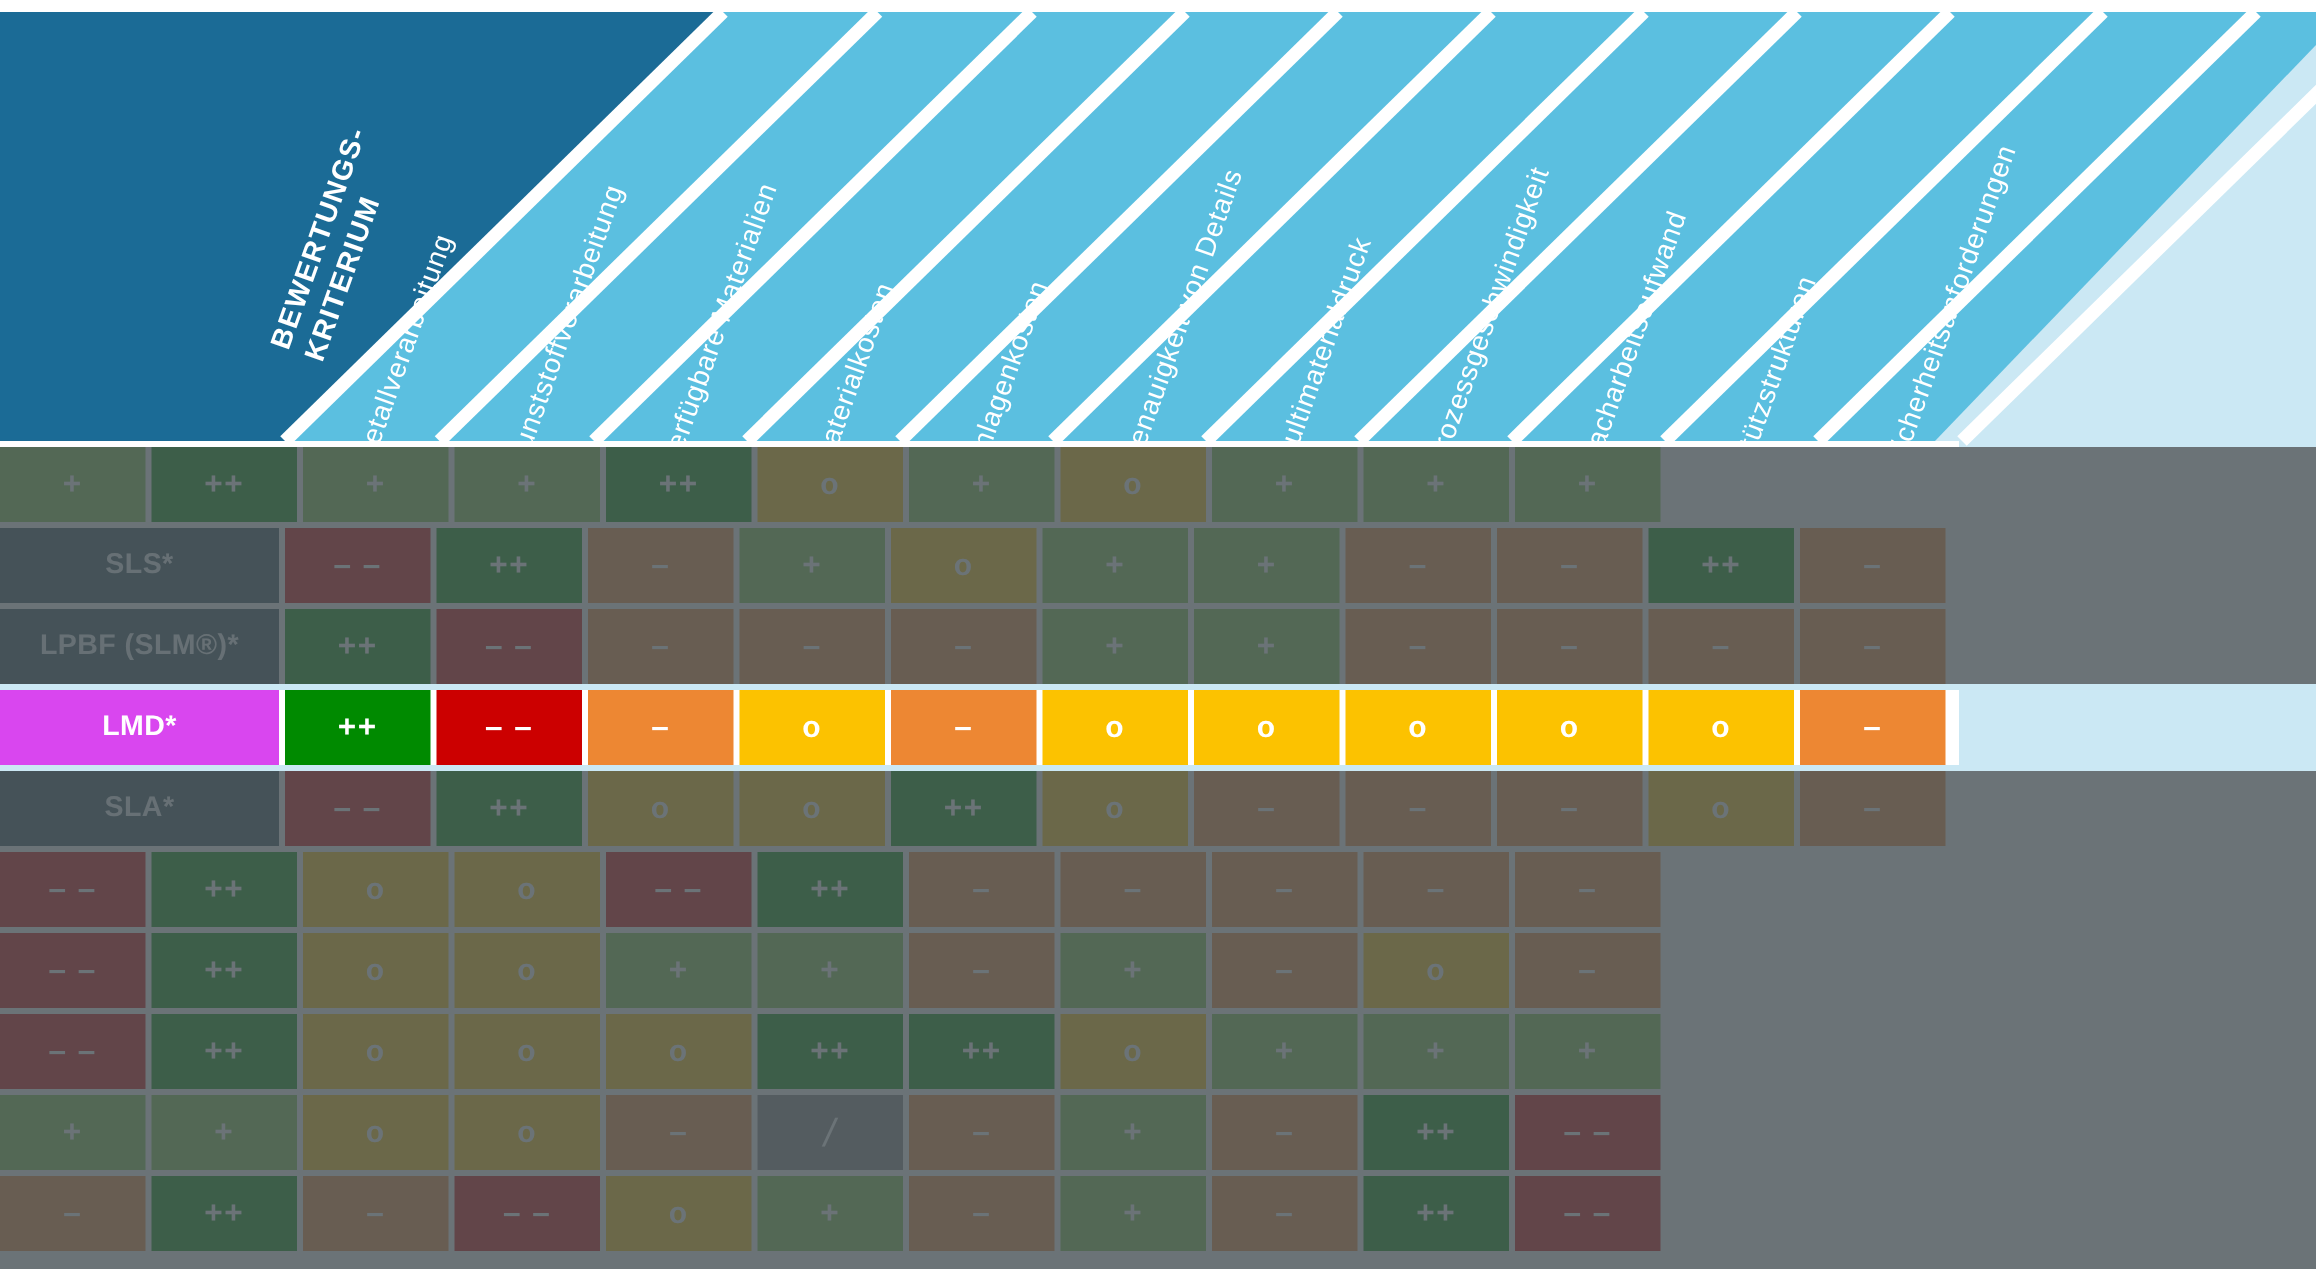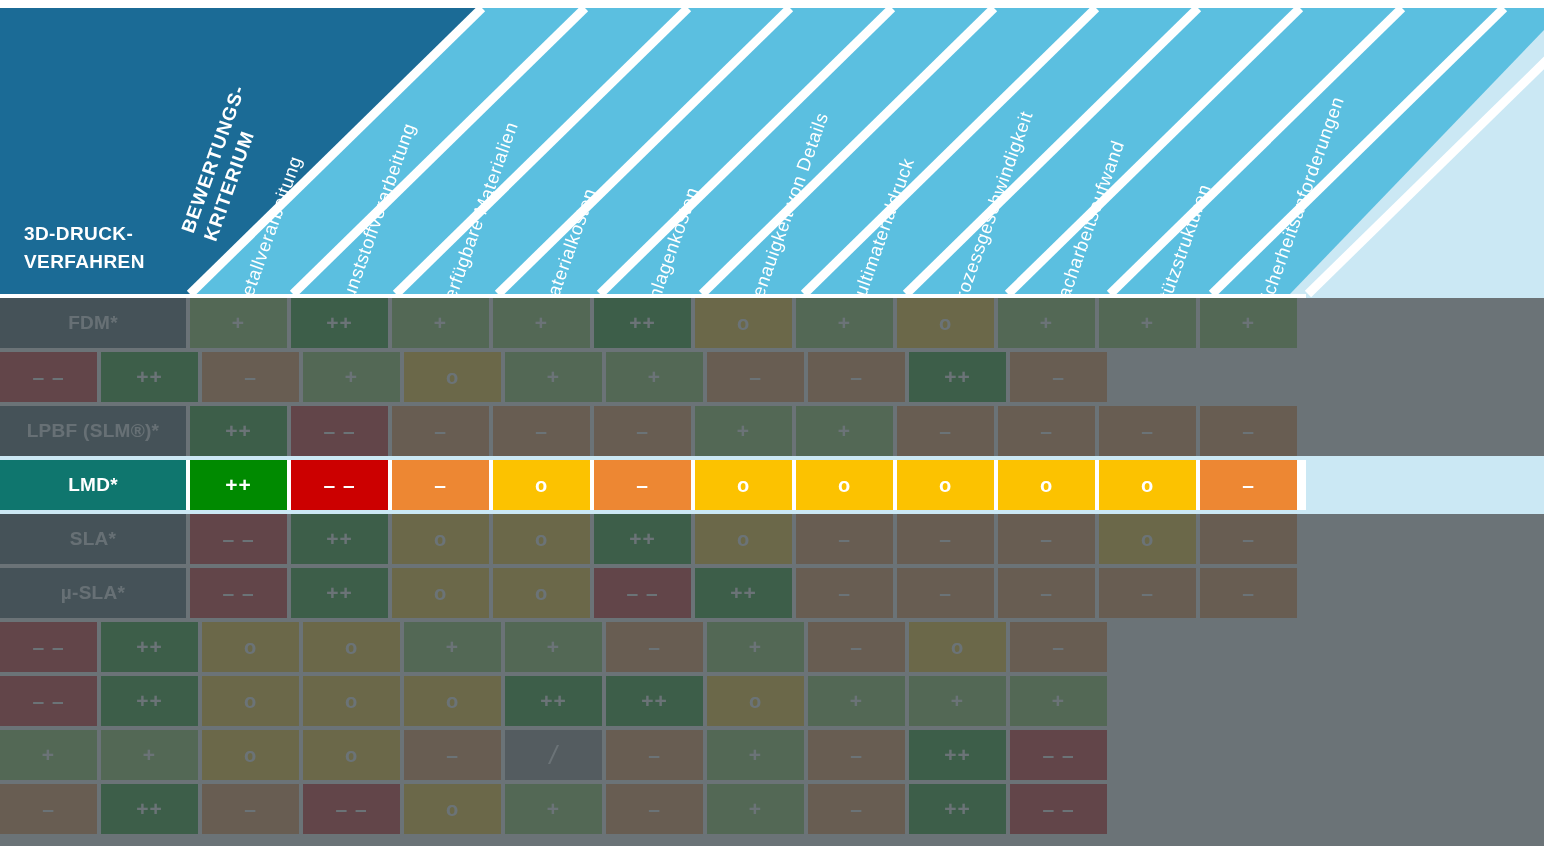--- a/index.html
+++ b/index.html
@@ -42,21 +42,21 @@
   .cell{
     width:97px;height:50px;box-sizing:border-box;
     display:flex;align-items:center;justify-content:center;
     color:#ffffff;font-size:21px;font-weight:bold;letter-spacing:1px;
   }
   .cell.sym-o{font-size:20px;}
   .cell.sym-na{font-size:26px;font-weight:normal;font-style:italic;}
 
   
   .row.hl{z-index:30;}
-  .row.hl .rowlabel{background:#0f766e;color:#ffffff;}
+  .row.hl .rowlabel{background:#d946ef;color:#ffffff;}
   .hl-band{
     position:absolute;left:0;top:0;width:1544px;height:58px;
     background:#cbe8f4;z-index:20;
   }
   .hl-inner{
     position:absolute;left:0;top:4px;width:1306px;height:50px;
     background:#ffffff;z-index:25;
   }
 
   
@@ -87,24 +87,20 @@
         <line x1="1198" y1="0" x2="906" y2="286"></line>
         <line x1="1300" y1="0" x2="1008" y2="286"></line>
         <line x1="1402" y1="0" x2="1110" y2="286"></line>
         <line x1="1504" y1="0" x2="1212" y2="286"></line>
         <line x1="1600" y1="0" x2="1308" y2="286"></line>
       </g>
 
       <rect x="0" y="0" width="1544" height="0" fill="#ffffff"></rect>
     </svg>
 
-    <div class="corner-label">
-      <div>3D-DRUCK-</div>
-      <div>VERFAHREN</div>
-    </div>
 
     <div class="diag-label crit" id="crit-label" style="left: 222px; top: 188px; transform: rotate(-70.4deg);">
       <div>BEWERTUNGS-</div>
       <div>KRITERIUM</div>
     </div>
 
     <div id="col-labels">
         <div class="diag-label" style="left: 252px; top: 284px; transform: rotate(-70.4deg);">Metallverarbeitung</div>
         <div class="diag-label" style="left: 354.1px; top: 284px; transform: rotate(-70.4deg);">Kunststoffverarbeitung</div>
         <div class="diag-label" style="left: 456.2px; top: 284px; transform: rotate(-70.4deg);">Verfügbare Materialien</div>
@@ -115,36 +111,36 @@
         <div class="diag-label" style="left: 966.7px; top: 284px; transform: rotate(-70.4deg);">Prozessgeschwindigkeit</div>
         <div class="diag-label" style="left: 1068.8px; top: 284px; transform: rotate(-70.4deg);">Nacharbeitsaufwand</div>
         <div class="diag-label" style="left: 1170.9px; top: 284px; transform: rotate(-70.4deg);">Stützstrukturen</div>
         <div class="diag-label" style="left: 1273px; top: 284px; transform: rotate(-70.4deg);">Sicherheitsanforderungen</div>
       </div>
 
   </div>
 
   <div id="grid">
       <div class="row" style="top: 0px;">
-        <div class="rowlabel">
-          <span>FDM*</span>
-        </div>
         <div class="cell" style="background: rgb(122, 193, 67);">+</div>
         <div class="cell" style="background: rgb(0, 138, 0);">++</div>
         <div class="cell" style="background: rgb(122, 193, 67);">+</div>
         <div class="cell" style="background: rgb(122, 193, 67);">+</div>
         <div class="cell" style="background: rgb(0, 138, 0);">++</div>
         <div class="cell sym-o" style="background: rgb(252, 194, 0);">o</div>
         <div class="cell" style="background: rgb(122, 193, 67);">+</div>
         <div class="cell sym-o" style="background: rgb(252, 194, 0);">o</div>
         <div class="cell" style="background: rgb(122, 193, 67);">+</div>
         <div class="cell" style="background: rgb(122, 193, 67);">+</div>
         <div class="cell" style="background: rgb(122, 193, 67);">+</div>
       </div>
       <div class="row" style="top: 54px;">
+        <div class="rowlabel">
+          <span>SLS*</span>
+        </div>
         <div class="cell" style="background: rgb(204, 0, 0);">– –</div>
         <div class="cell" style="background: rgb(0, 138, 0);">++</div>
         <div class="cell" style="background: rgb(237, 135, 51);">–</div>
         <div class="cell" style="background: rgb(122, 193, 67);">+</div>
         <div class="cell sym-o" style="background: rgb(252, 194, 0);">o</div>
         <div class="cell" style="background: rgb(122, 193, 67);">+</div>
         <div class="cell" style="background: rgb(122, 193, 67);">+</div>
         <div class="cell" style="background: rgb(237, 135, 51);">–</div>
         <div class="cell" style="background: rgb(237, 135, 51);">–</div>
         <div class="cell" style="background: rgb(0, 138, 0);">++</div>
@@ -194,23 +190,20 @@
         <div class="cell sym-o" style="background: rgb(252, 194, 0);">o</div>
         <div class="cell" style="background: rgb(0, 138, 0);">++</div>
         <div class="cell sym-o" style="background: rgb(252, 194, 0);">o</div>
         <div class="cell" style="background: rgb(237, 135, 51);">–</div>
         <div class="cell" style="background: rgb(237, 135, 51);">–</div>
         <div class="cell" style="background: rgb(237, 135, 51);">–</div>
         <div class="cell sym-o" style="background: rgb(252, 194, 0);">o</div>
         <div class="cell" style="background: rgb(237, 135, 51);">–</div>
       </div>
       <div class="row" style="top: 270px;">
-        <div class="rowlabel">
-          <span>µ-SLA*</span>
-        </div>
         <div class="cell" style="background: rgb(204, 0, 0);">– –</div>
         <div class="cell" style="background: rgb(0, 138, 0);">++</div>
         <div class="cell sym-o" style="background: rgb(252, 194, 0);">o</div>
         <div class="cell sym-o" style="background: rgb(252, 194, 0);">o</div>
         <div class="cell" style="background: rgb(204, 0, 0);">– –</div>
         <div class="cell" style="background: rgb(0, 138, 0);">++</div>
         <div class="cell" style="background: rgb(237, 135, 51);">–</div>
         <div class="cell" style="background: rgb(237, 135, 51);">–</div>
         <div class="cell" style="background: rgb(237, 135, 51);">–</div>
         <div class="cell" style="background: rgb(237, 135, 51);">–</div>

